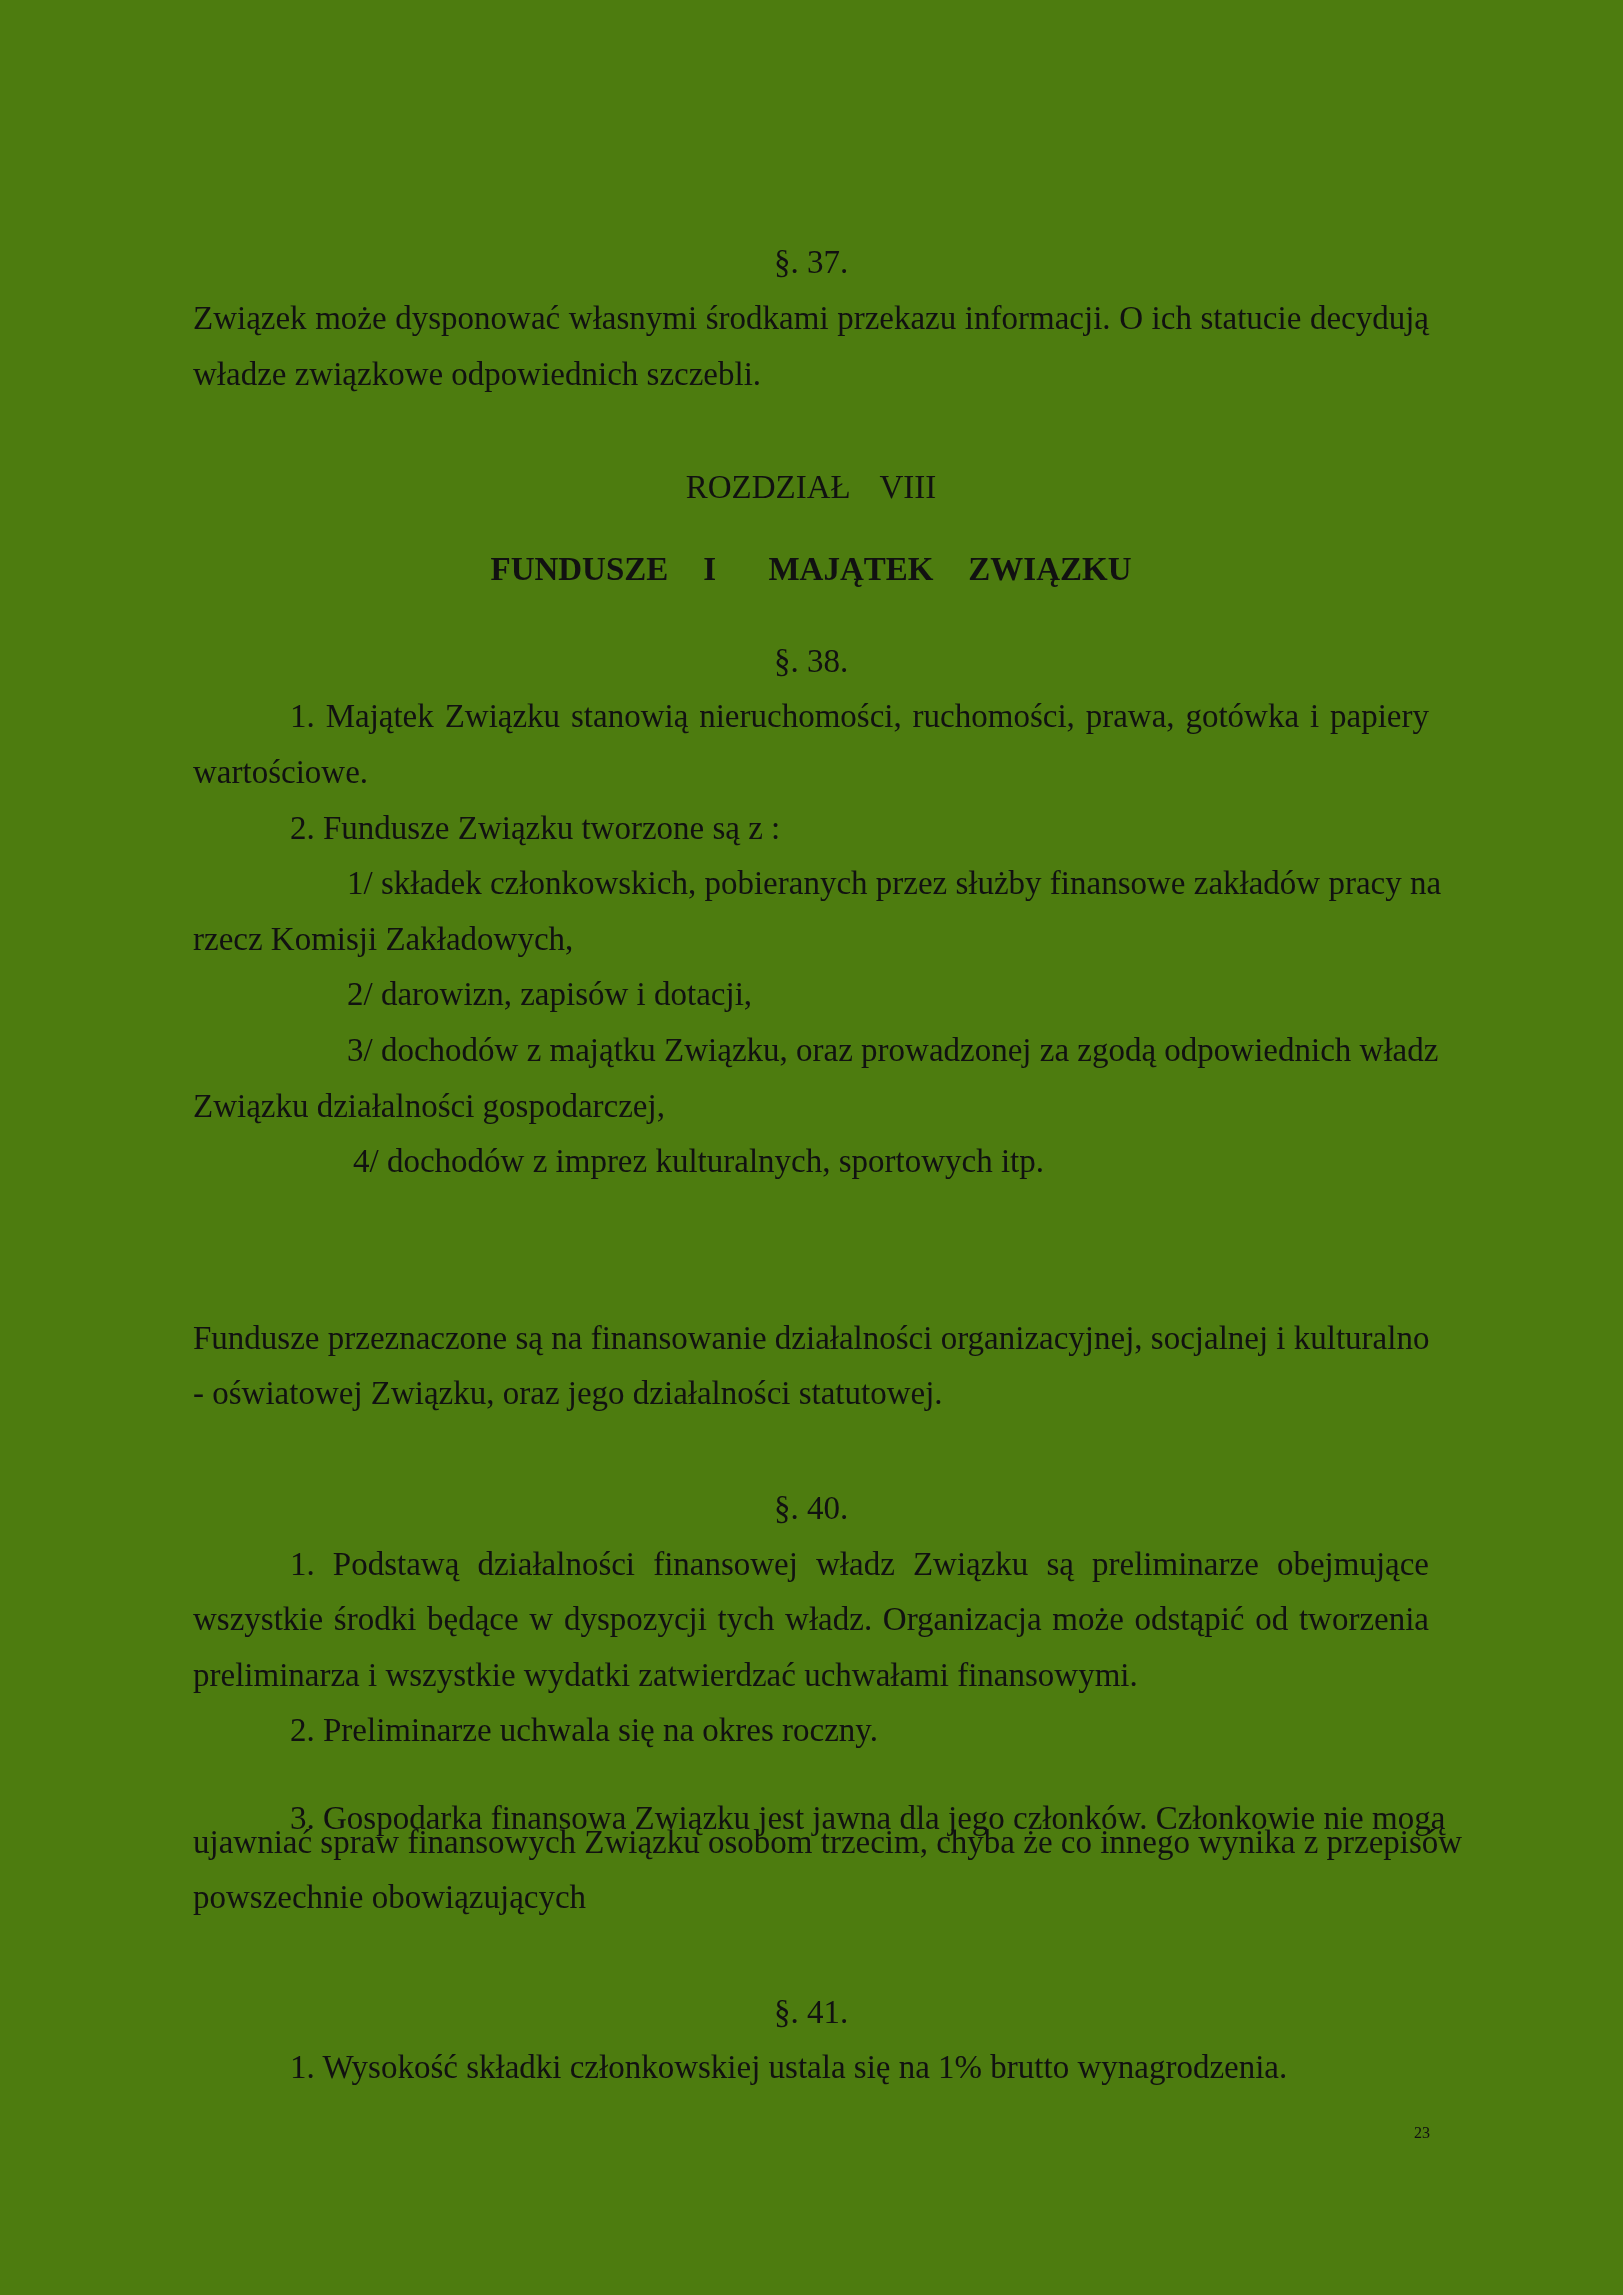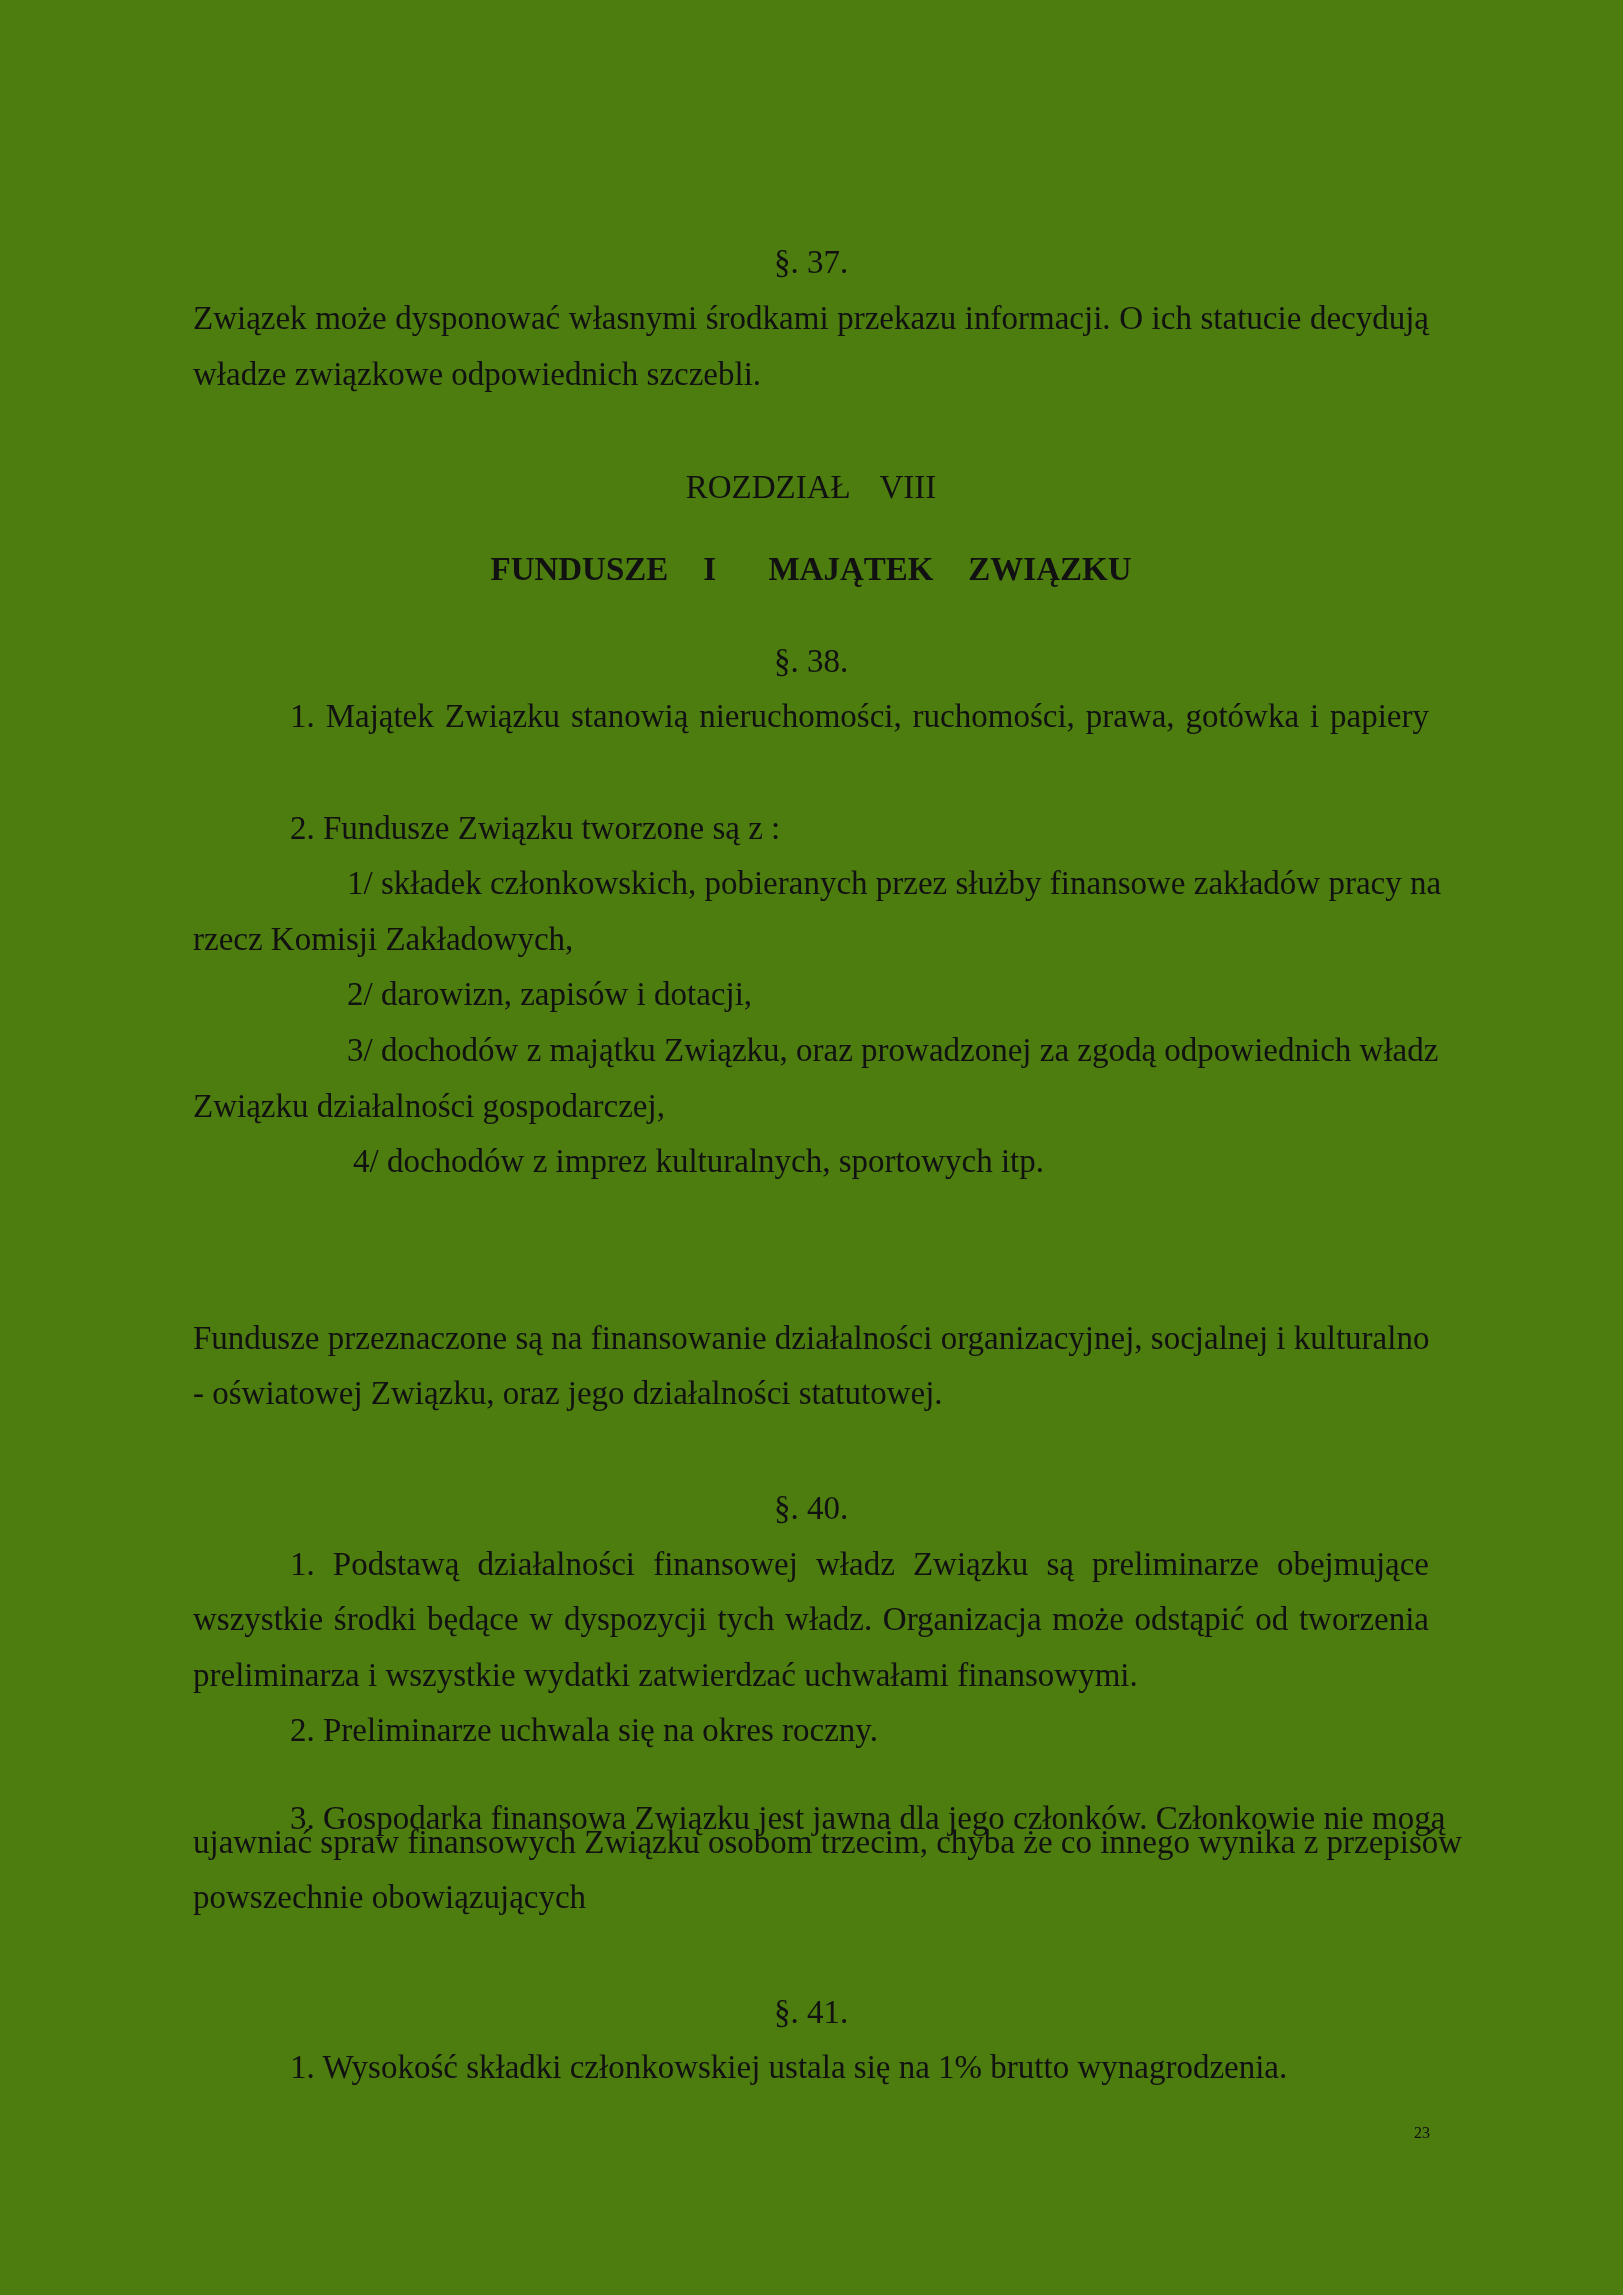--- a/index.html
+++ b/index.html
@@ -59,20 +59,21 @@
 
   <div class="line center" style="top:243px;">§. 37.</div>
   <div class="line justify" style="top:299px;">Związek może dysponować własnymi środkami przekazu informacji. O ich statucie decydują</div>
   <div class="line" style="top:355px;">władze związkowe odpowiednich szczebli.</div>
 
   <div class="line center heading-chapter" style="top:468px; white-space:pre;">ROZDZIAŁ  VIII</div>
   <div class="line center bold heading-title" style="top:527px; white-space:pre;">FUNDUSZE  I   MAJĄTEK  ZWIĄZKU</div>
 
   <div class="line center" style="top:642px;">§. 38.</div>
   <div class="line justify indent1" style="top:697px;">1. Majątek Związku stanowią nieruchomości, ruchomości, prawa, gotówka i papiery</div>
+  <div class="line" style="top:753px;">wartościowe.</div>
   <div class="line indent1" style="top:809px;">2. Fundusze Związku tworzone są z :</div>
   <div class="line justify indent2" style="top:864px;">1/ składek członkowskich, pobieranych przez służby finansowe zakładów pracy na</div>
   <div class="line" style="top:920px;">rzecz Komisji Zakładowych,</div>
   <div class="line indent2" style="top:975px;">2/ darowizn, zapisów i dotacji,</div>
   <div class="line justify indent2" style="top:1031px;">3/ dochodów z majątku Związku, oraz prowadzonej za zgodą odpowiednich władz</div>
   <div class="line" style="top:1087px;">Związku działalności gospodarczej,</div>
   <div class="line indent2b" style="top:1142px;">4/ dochodów z imprez kulturalnych, sportowych itp.</div>
 
   <div class="line justify" style="top:1319px;">Fundusze przeznaczone są na finansowanie działalności organizacyjnej, socjalnej i kulturalno</div>
   <div class="line" style="top:1374px;">- oświatowej Związku, oraz jego działalności statutowej.</div>

